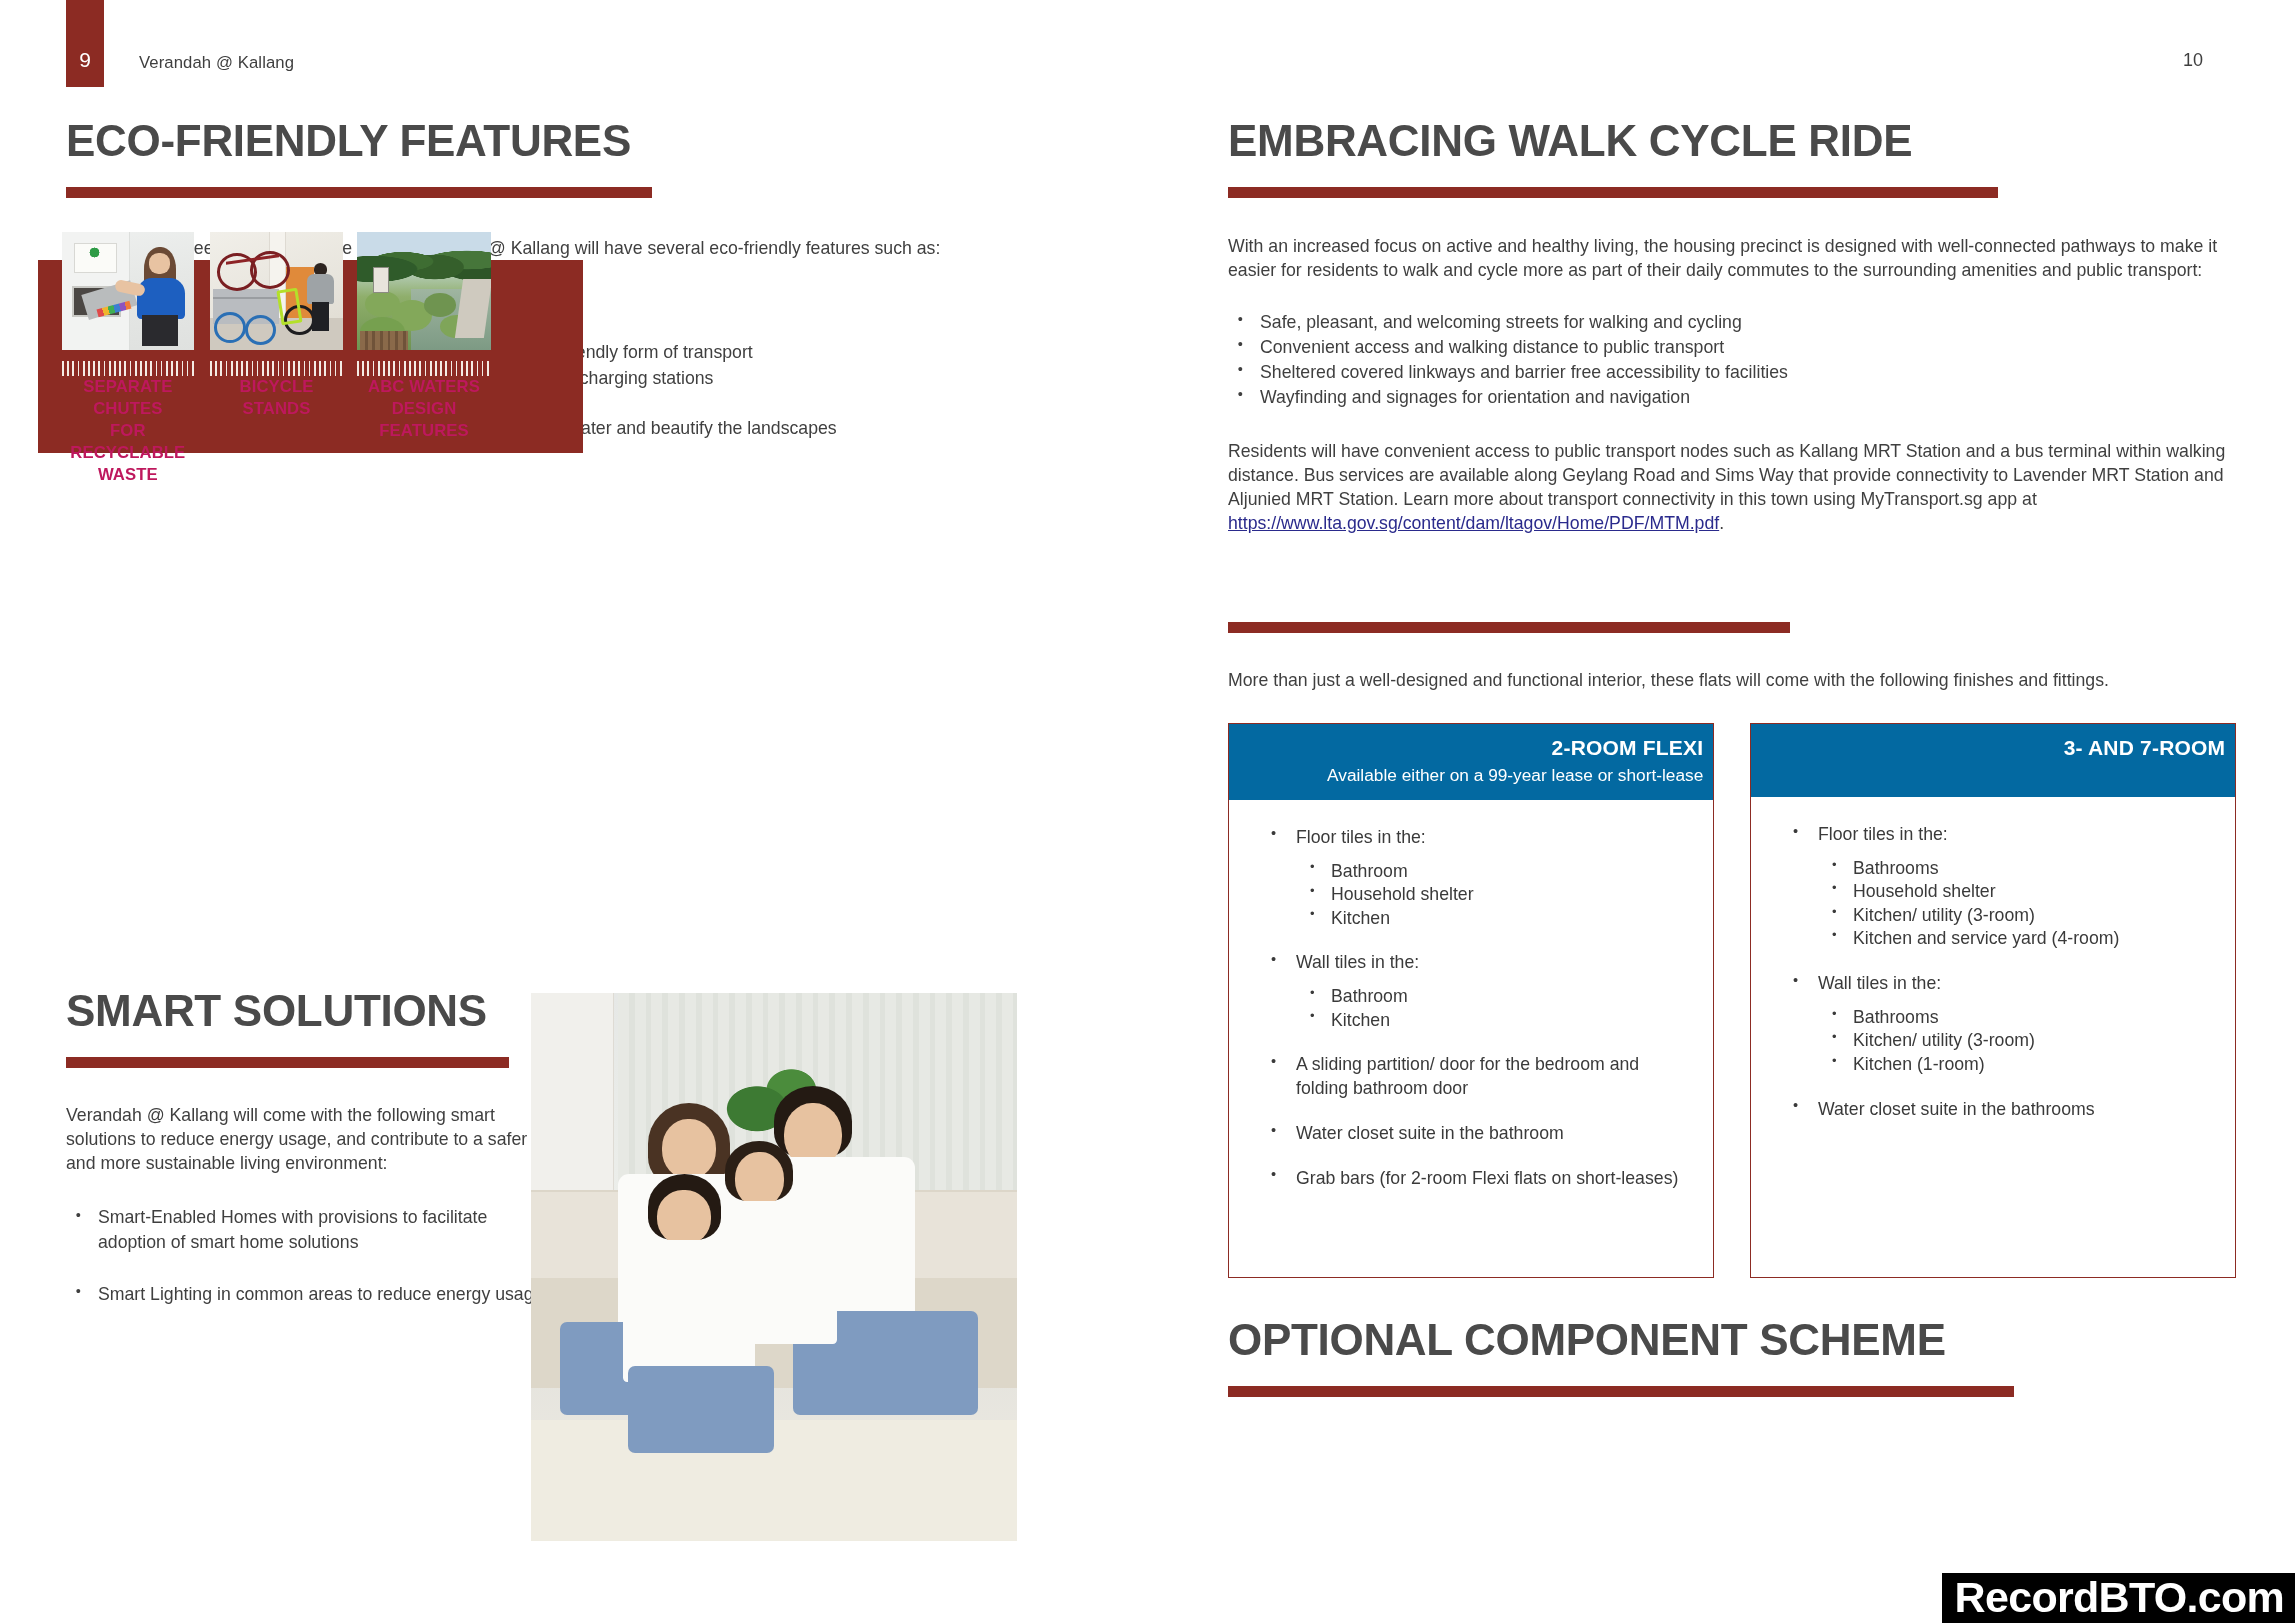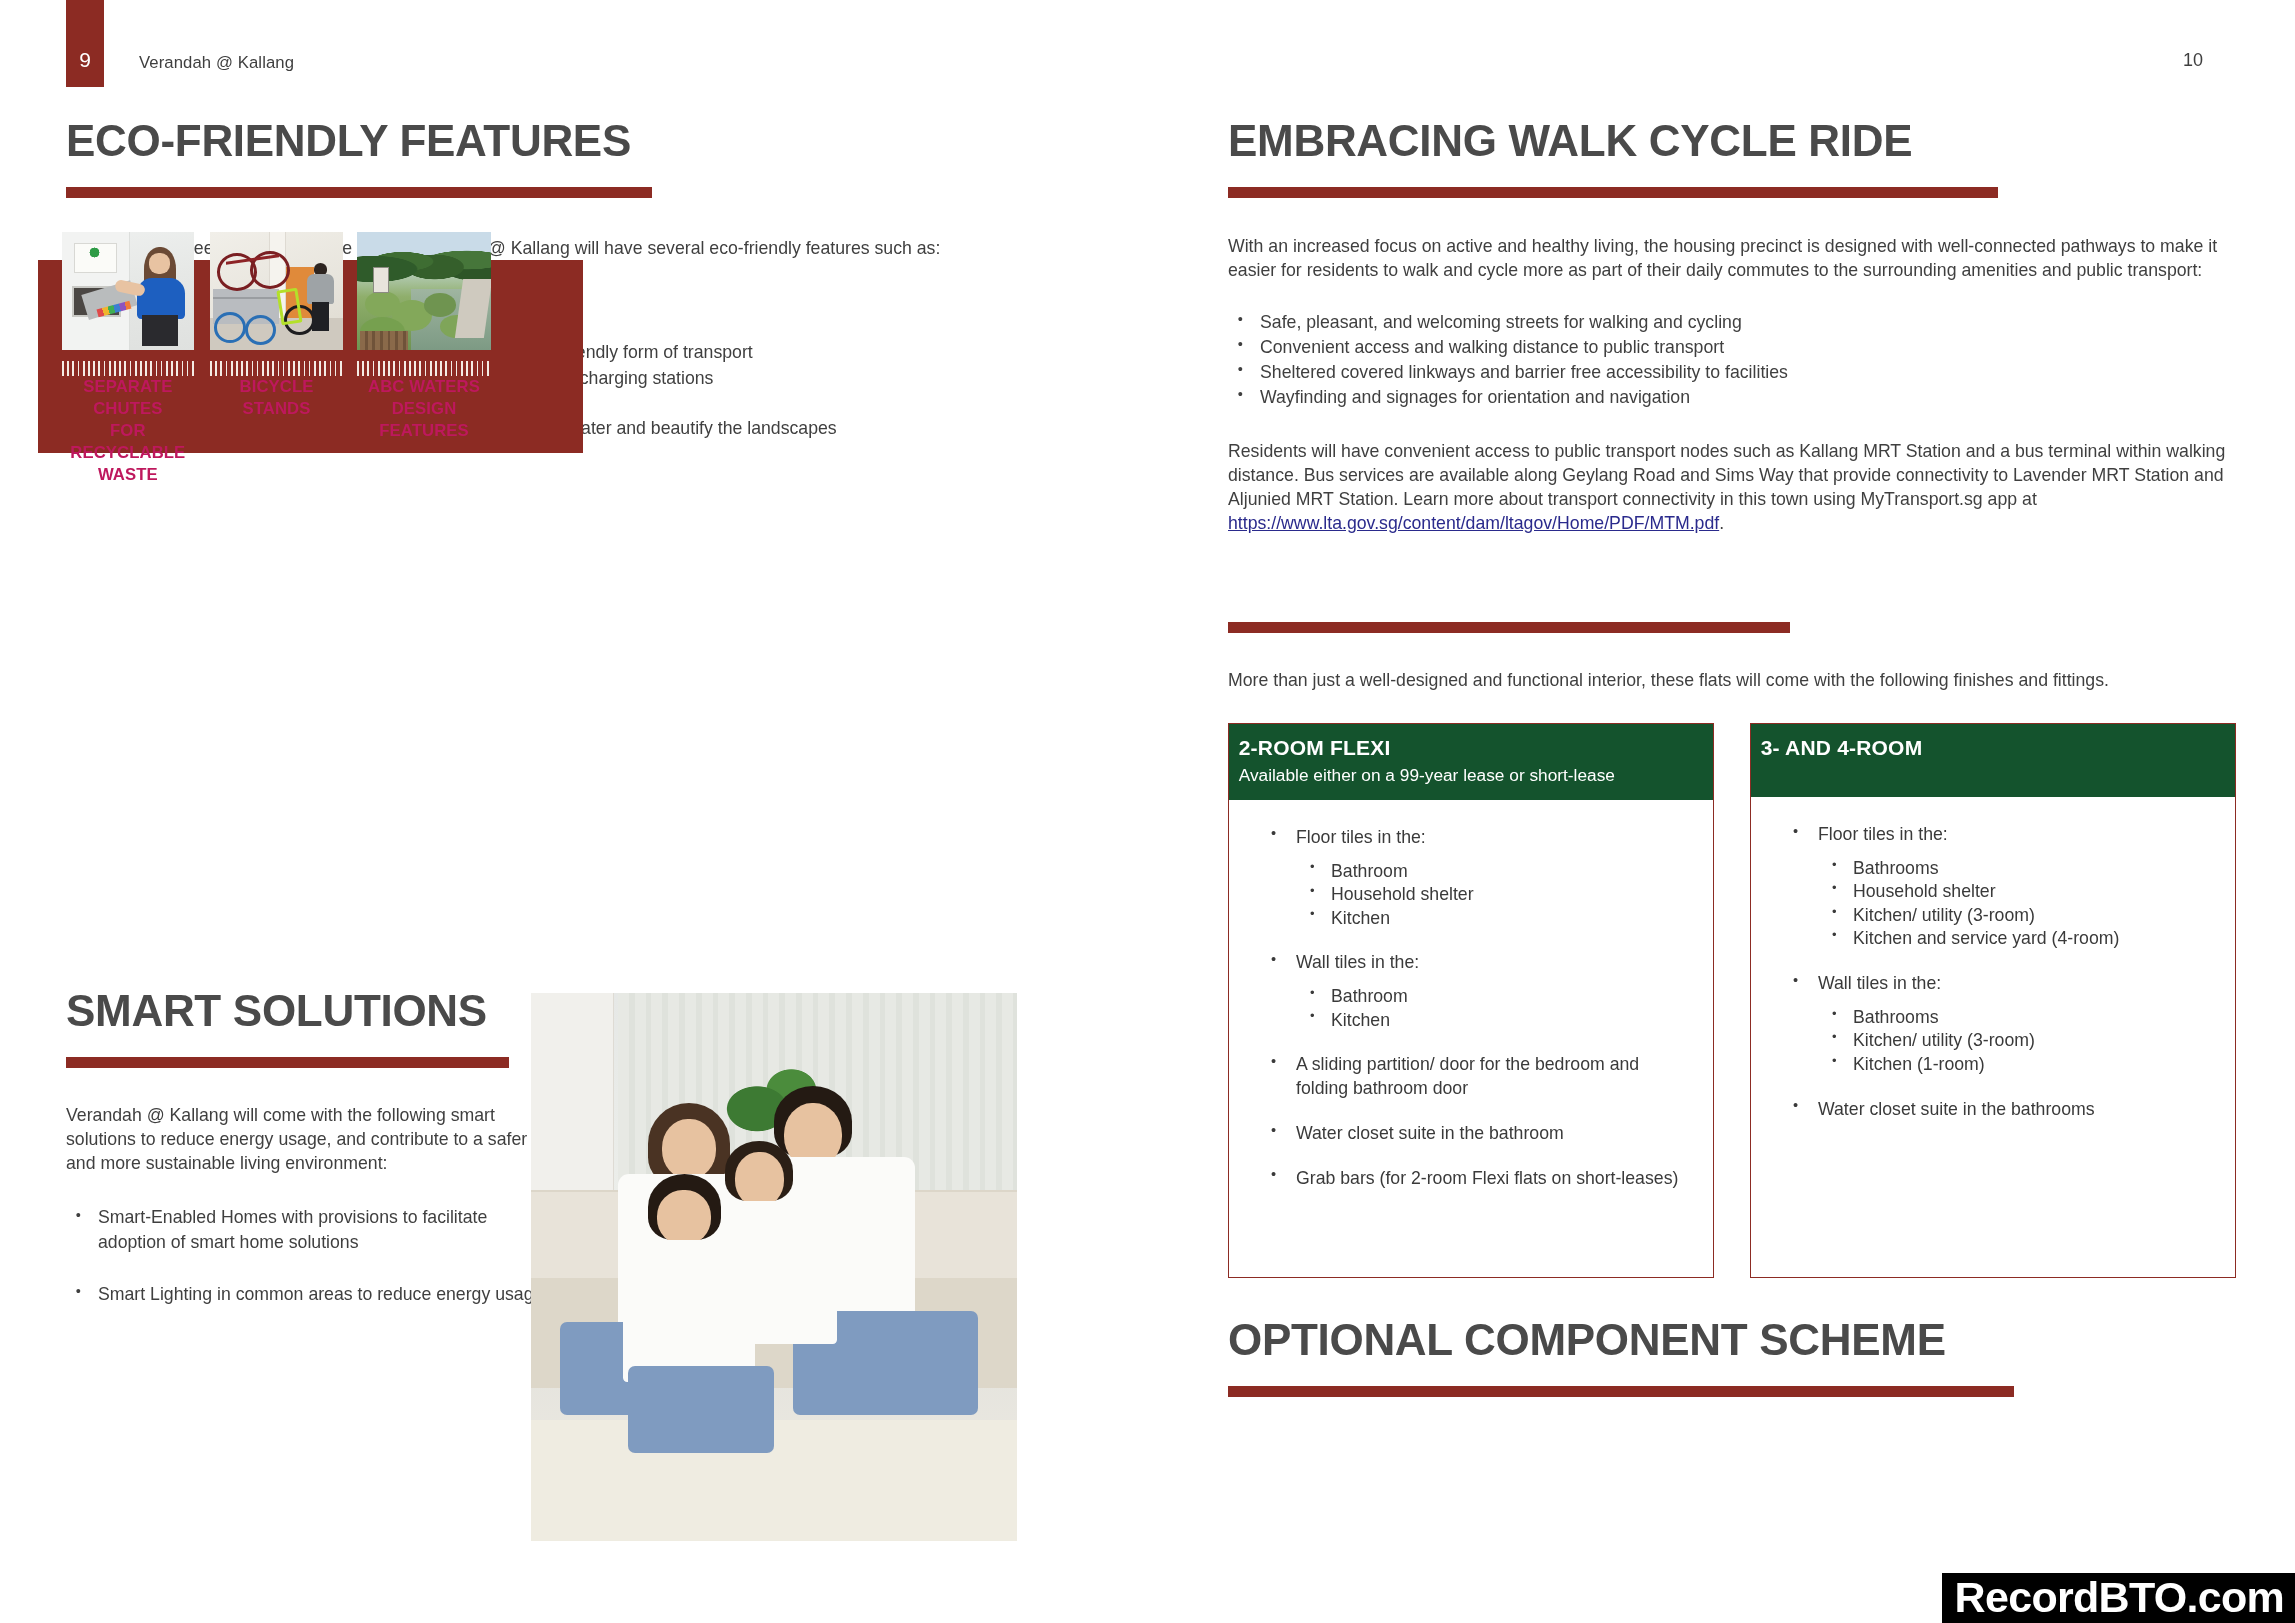--- a/index.html
+++ b/index.html
@@ -181,22 +181,22 @@
 
   
   .cards{ position:absolute; left:0; top:723px; width:1010px; height:555px; }
   .card{
     position:absolute; top:0; width:486px; height:555px;
     border:1.4px solid #8c2b23; background:#fff;
   }
   .card.left{ left:0; }
   .card.right{ left:522px; }
   .card-head{
-    background:#14532d; color:#fff; padding:11.8px 9.7px 14px;
-    text-align:left; min-height:73px;
+    background:#0369a1; color:#fff; padding:11.8px 9.7px 14px;
+    text-align:right; min-height:73px;
   }
   .card-head .t{ font-size:21px; font-weight:700; letter-spacing:0.2px;}
   .card-head .s{ font-size:17.3px; font-weight:400; margin-top:4.9px;}
   .card-body{ padding:26px 21px 7px 28px;}
   ul.clist{ list-style:none;}
   ul.clist > li{
     position:relative; padding-left:39px; font-size:17.7px; color:#3a3a3a;
     line-height:1.35; margin-bottom:21px;
   }
   ul.clist > li::before{
@@ -405,21 +405,21 @@
             </li>
             <li>A sliding partition/ door for the bedroom and folding bathroom door</li>
             <li>Water closet suite in the bathroom</li>
             <li>Grab bars (for 2-room Flexi flats on short-leases)</li>
           </ul>
         </div>
       </div>
 
       <div class="card right">
         <div class="card-head">
-          <div class="t">3- AND 4-ROOM</div>
+          <div class="t">3- AND 7-ROOM</div>
           <div class="s"></div>
         </div>
         <div class="card-body">
           <ul class="clist">
             <li>
               <span>Floor tiles in the:</span>
               <ul class="sub">
                 <li>Bathrooms</li>
                 <li>Household shelter</li>
                 <li>Kitchen/ utility (3-room)</li>

